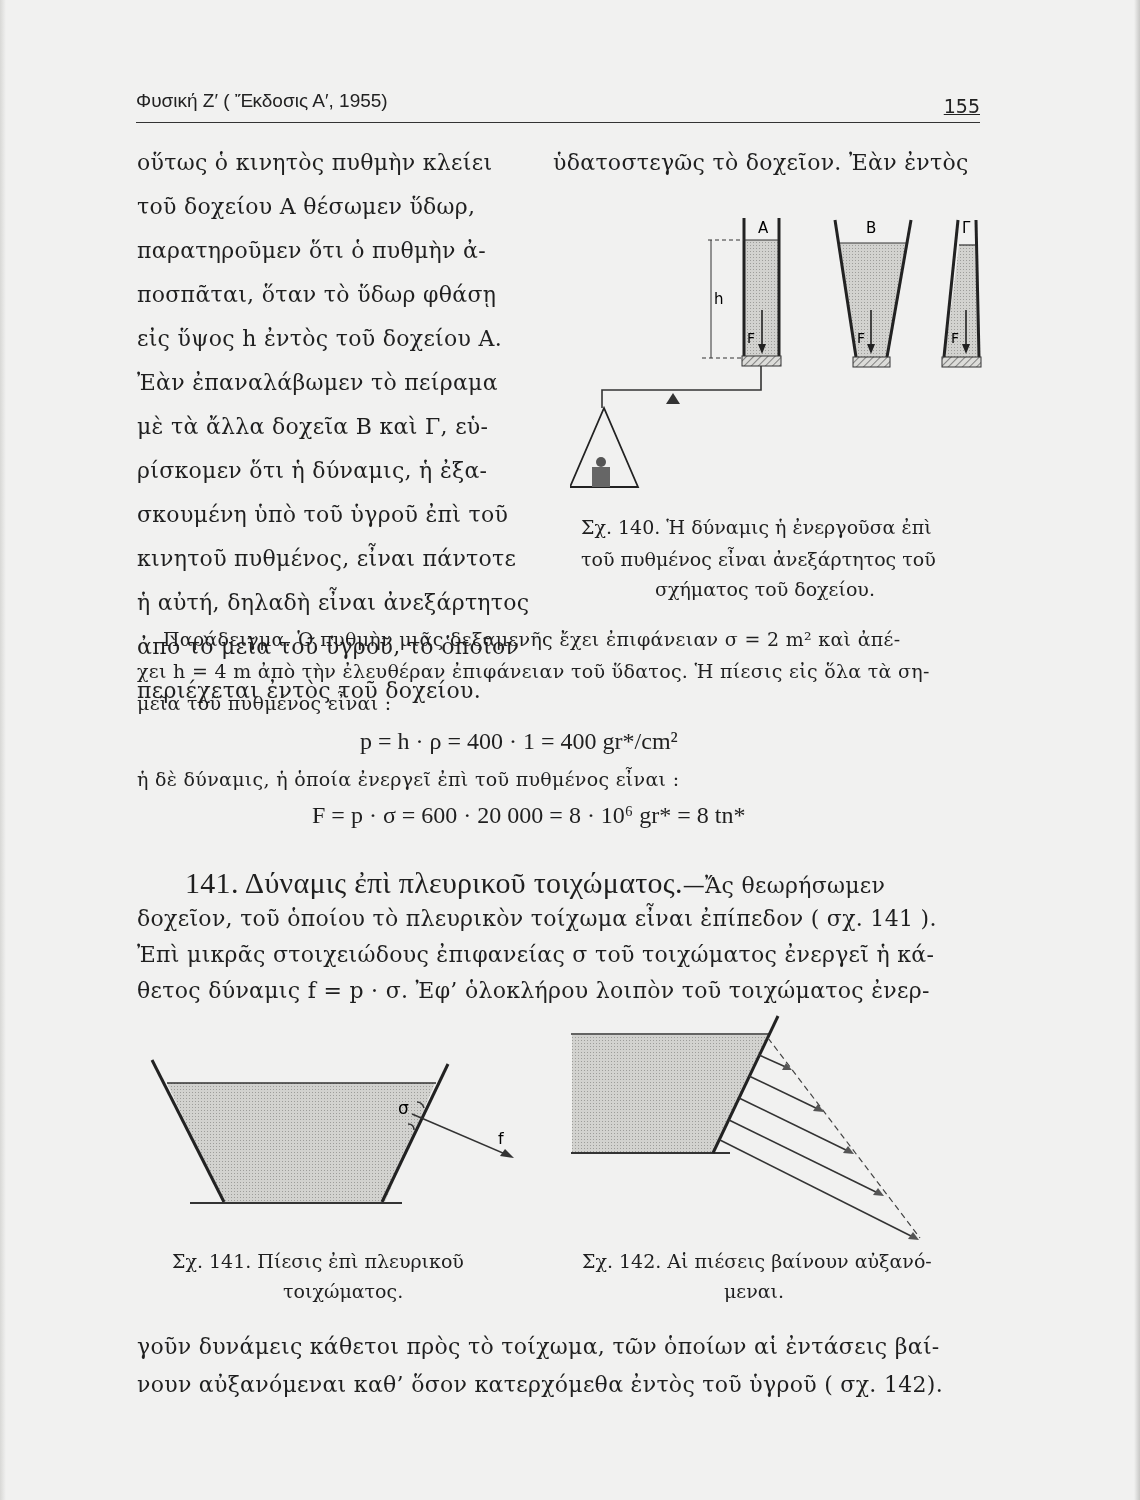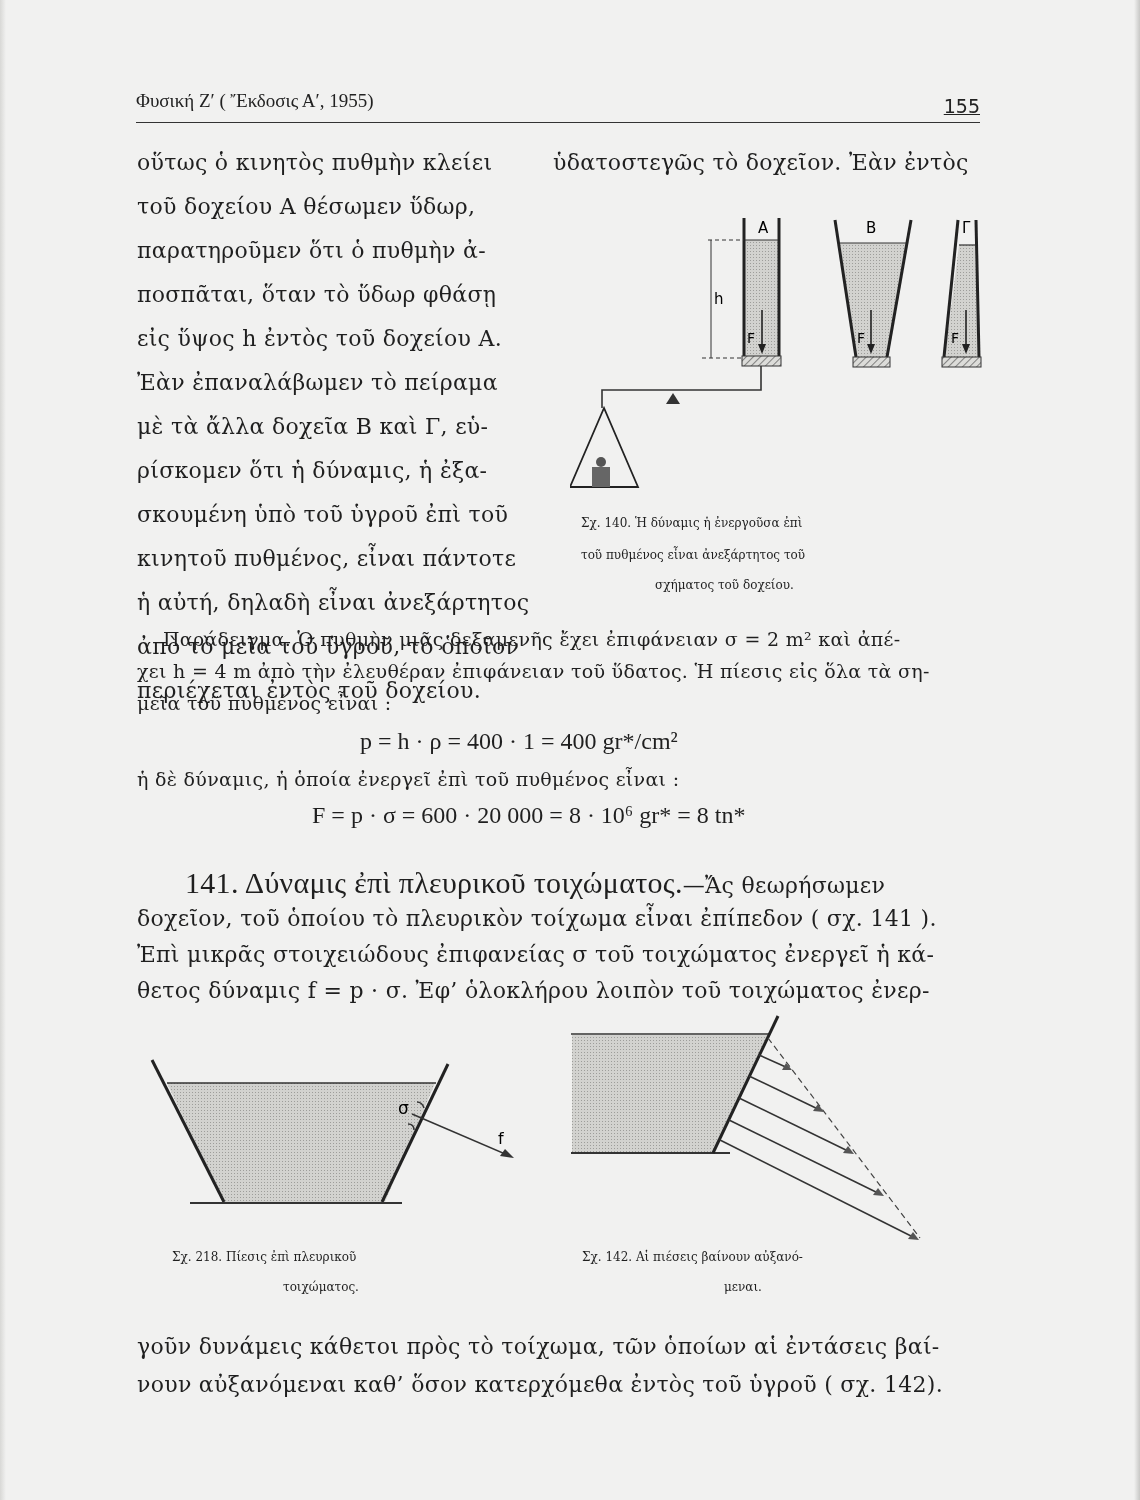--- a/index.html
+++ b/index.html
@@ -3,26 +3,26 @@
 <meta charset="utf-8">
 <style>
   html, body { margin: 0; padding: 0; }
   body {
     width: 1140px; height: 1500px; background: #f1f1f0; position: relative; overflow: hidden;
     font-family: "DejaVu Serif", serif; color: #1f1f1f;
   }
   .page-edge-left { position: absolute; left: 0; top: 0; width: 6px; height: 1500px; background: linear-gradient(to right, #d8d8d6, #f1f1f0); }
   .page-edge-right { position: absolute; right: 0; top: 0; width: 6px; height: 1500px; background: linear-gradient(to left, #c8c8c6, #f1f1f0); }
   .running-head { position: absolute; left: 136px; top: 90px; width: 844px; height: 32px; border-bottom: 1.5px solid #333; }
-  .rh-title { position: absolute; left: 0; top: 0; font-family: Liberation Serif, serif; font-size: 19px; color: #222; }
+  .rh-title { position: absolute; left: 0; top: 0; font-family: Liberation Sans, sans-serif; font-size: 19px; color: #222; }
   .rh-page { position: absolute; right: 0; top: 5px; font-family: "DejaVu Sans", sans-serif; font-size: 19px; color: #222; text-decoration: underline; }
   .line { position: absolute; white-space: nowrap; font-size: 22px; letter-spacing: 0.3px; text-align: center; }
   .left-col .line { left: 137px; }
   .small { font-size: 19px; }
-  .cap { position: absolute; font-size: 12px; white-space: nowrap; }
+  .cap { position: absolute; font-size: 19px; white-space: nowrap; }
   .formula { position: absolute; font-size: 24px; white-space: nowrap; font-family: Liberation Serif, serif; }
   .section-title { font-family: Liberation Serif, serif; font-size: 30px; }
   svg { position: absolute; }
 </style>
 </head>
 <body>
 
 <div class="page-edge-left"></div>
 <div class="page-edge-right"></div>
 
@@ -139,21 +139,21 @@
   <line x1="2" y1="10" x2="74" y2="152" stroke="#222" stroke-width="3"></line>
   <line x1="298" y1="14" x2="232" y2="152" stroke="#222" stroke-width="3"></line>
   <line x1="17" y1="33" x2="286" y2="33" stroke="#333" stroke-width="1.3"></line>
   <line x1="40" y1="153" x2="252" y2="153" stroke="#333" stroke-width="2"></line>
   <path d="M267,52 q5,0 7,6 M258,74 q6,0 6,6" fill="none" stroke="#333" stroke-width="1.5"></path>
   <line x1="262" y1="64" x2="360" y2="106" stroke="#333" stroke-width="1.6"></line>
   <polygon points="364,108 350,106 355,99" fill="#333"></polygon>
   <text x="248" y="64" font-family="DejaVu Sans, sans-serif" font-size="17">σ</text>
   <text x="348" y="94" font-family="DejaVu Sans, sans-serif" font-size="16">f</text>
 </svg>
-<div class="cap" style="left:172px; top:1250px">Σχ. 218. Πίεσις ἐπὶ πλευρικοῦ</div>
+<div class="cap" style="left:172px; top:1250px">Σχ. 141. Πίεσις ἐπὶ πλευρικοῦ</div>
 <div class="cap" style="left:283px; top:1280px">τοιχώματος.</div>
 
 <svg style="left:560px; top:1010px" width="420" height="235" viewBox="0 0 420 235">
   <defs>
     <pattern id="dots3" width="3" height="3" patternUnits="userSpaceOnUse">
       <rect width="3" height="3" fill="#d2d2cf"></rect>
         <rect width="1" height="1" fill="#9d9d9a"></rect>
     </pattern>
   </defs>
   <polygon points="12,25 210,25 152,143 12,143" fill="url(#dots3)"></polygon>

